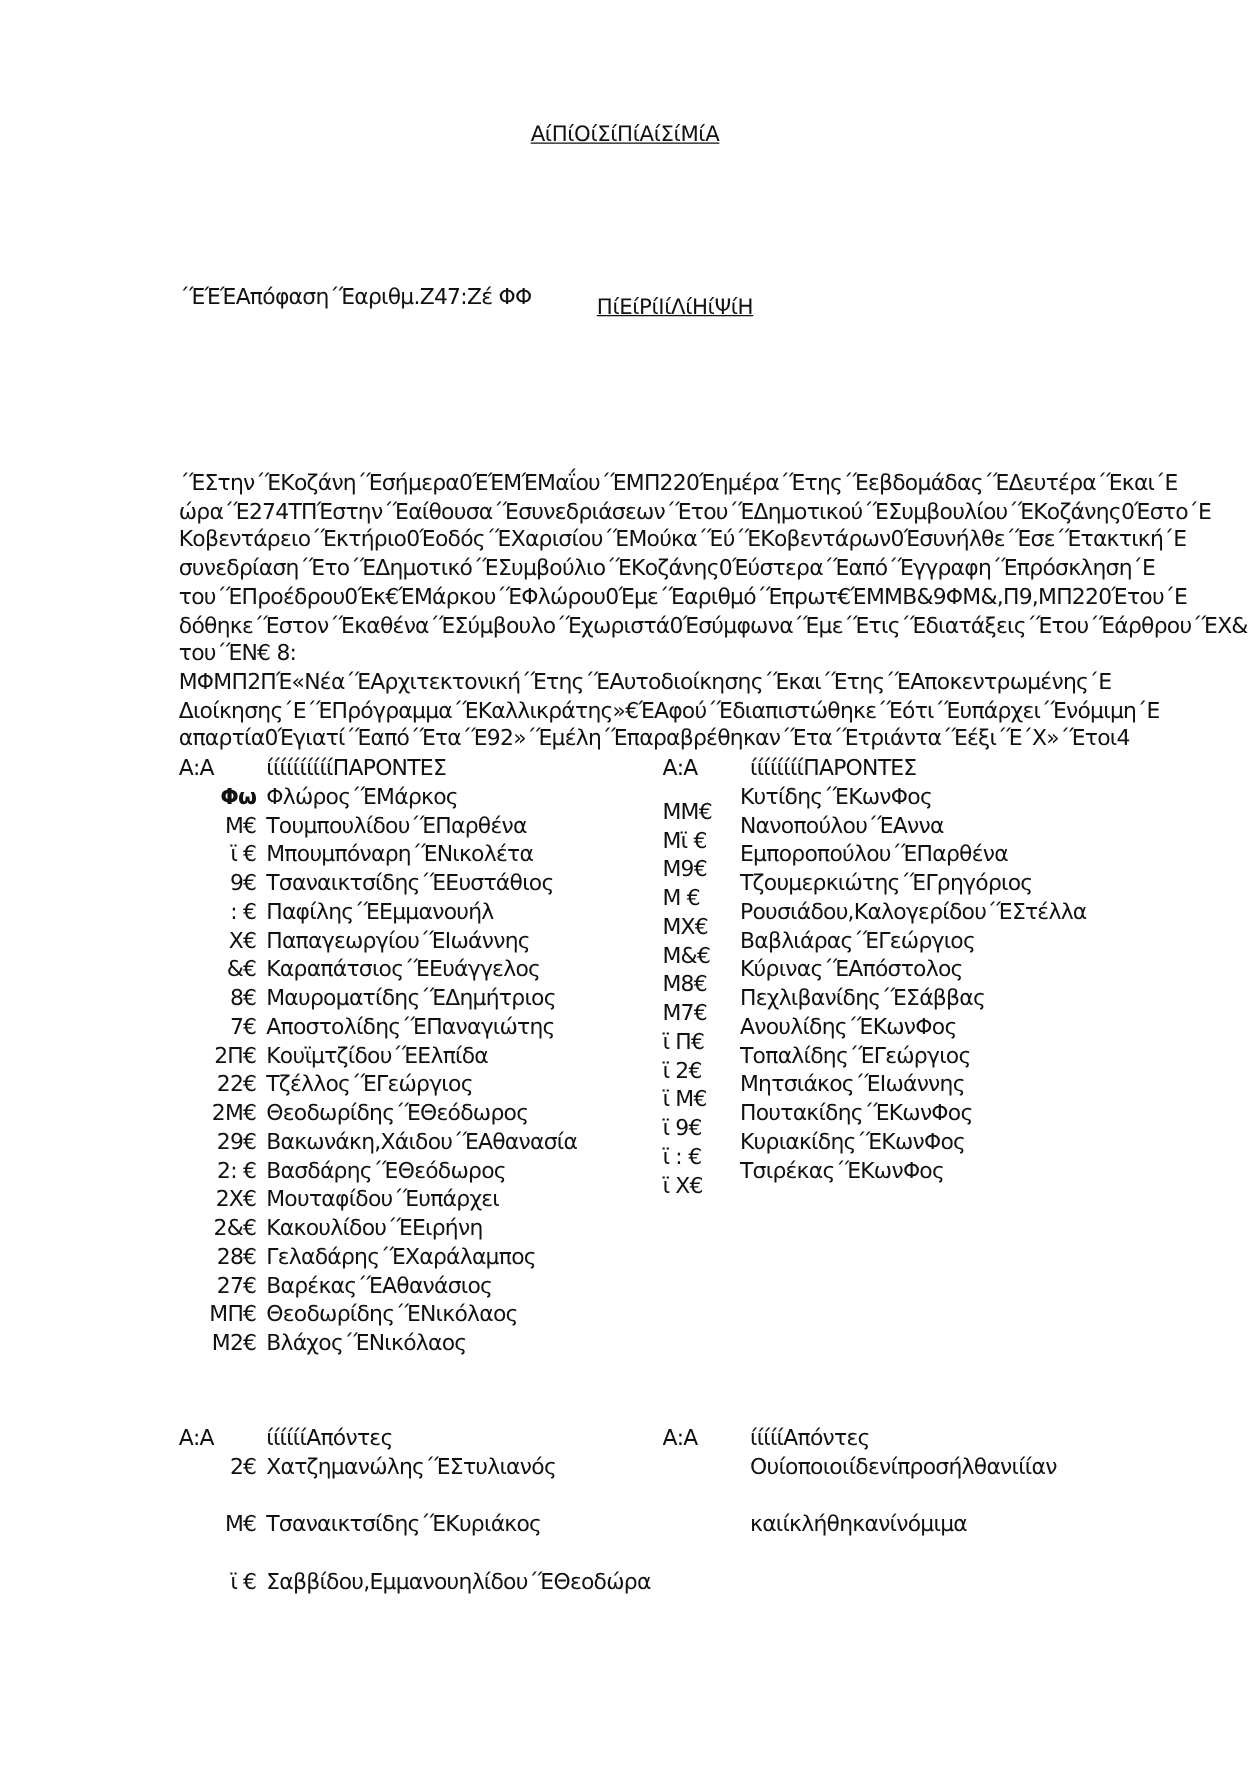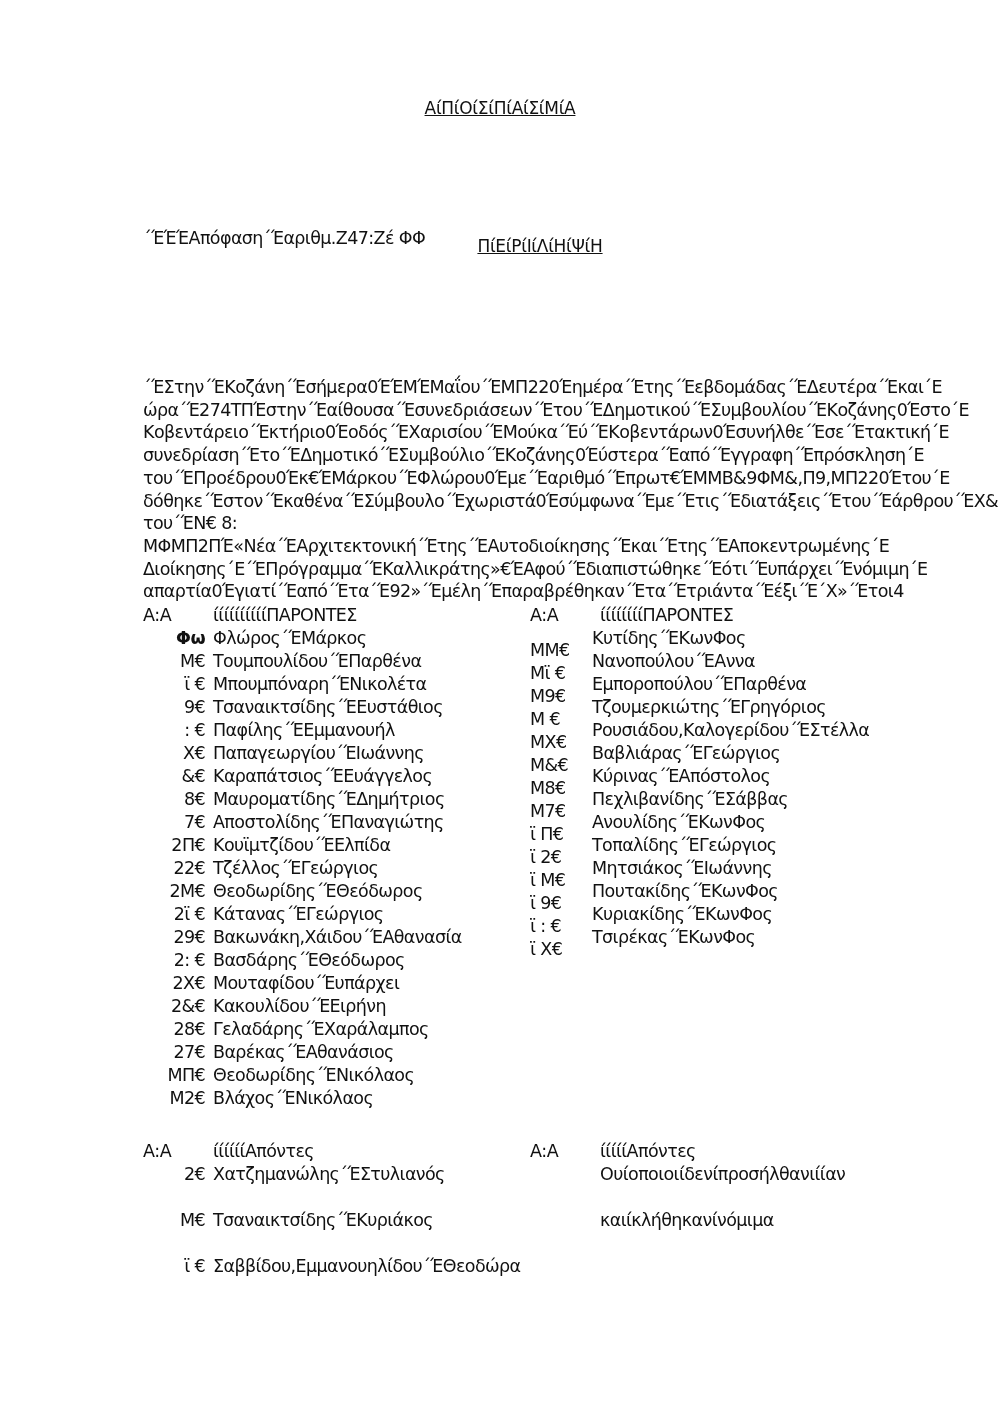--- a/index.html
+++ b/index.html
@@ -98,24 +98,20 @@
         </div>
         <div class="row">
           <span class="num">22€</span>
           <span>Τζέλλος΄ΈΓεώργιος</span>
         </div>
         <div class="row">
           <span class="num">2Μ€</span>
           <span>Θεοδωρίδης΄ΈΘεόδωρος</span>
         </div>
         <div class="row">
-          <span class="num">2ϊ €</span>
-          <span>Κάτανας΄ΈΓεώργιος</span>
-        </div>
-        <div class="row">
           <span class="num">29€</span>
           <span>Βακωνάκη,Χάιδου΄ΈΑθανασία</span>
         </div>
         <div class="row">
           <span class="num">2: €</span>
           <span>Βασδάρης΄ΈΘεόδωρος</span>
         </div>
         <div class="row">
           <span class="num">2Χ€</span>
           <span>Μουταφίδου΄Έυπάρχει</span>

